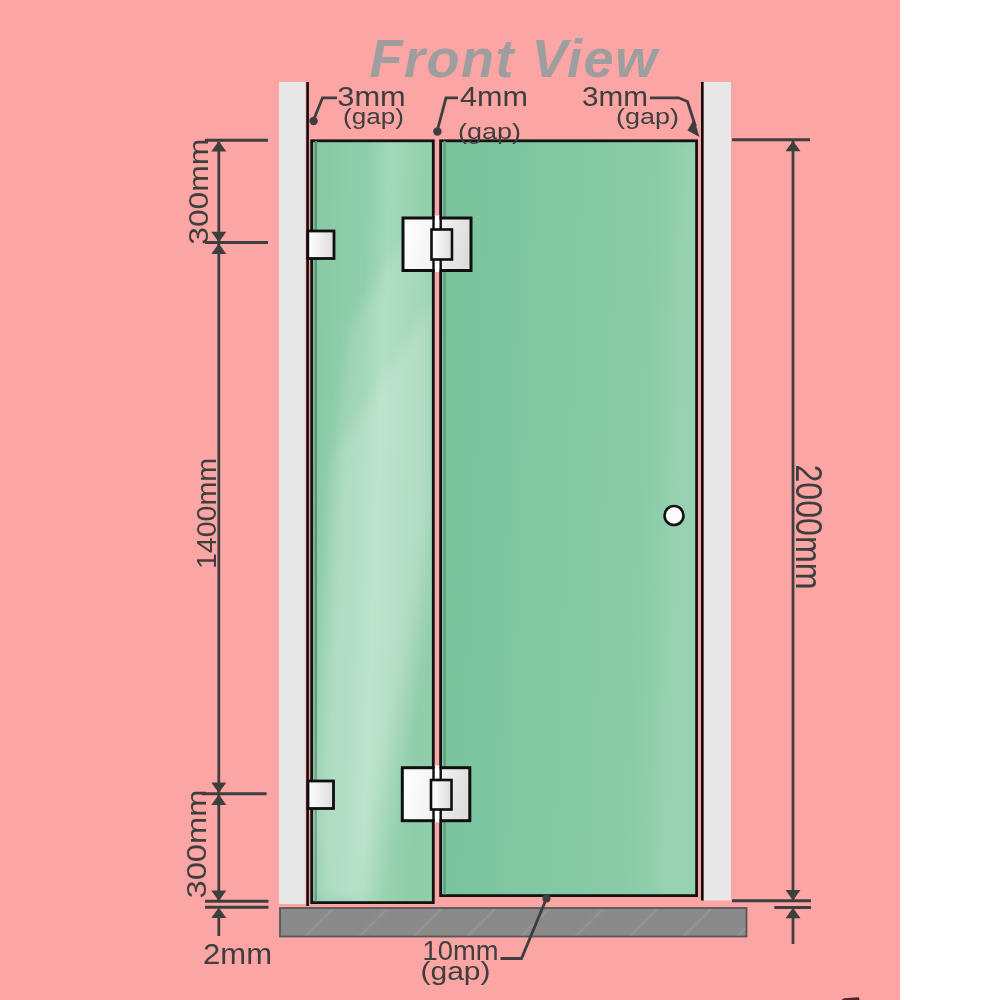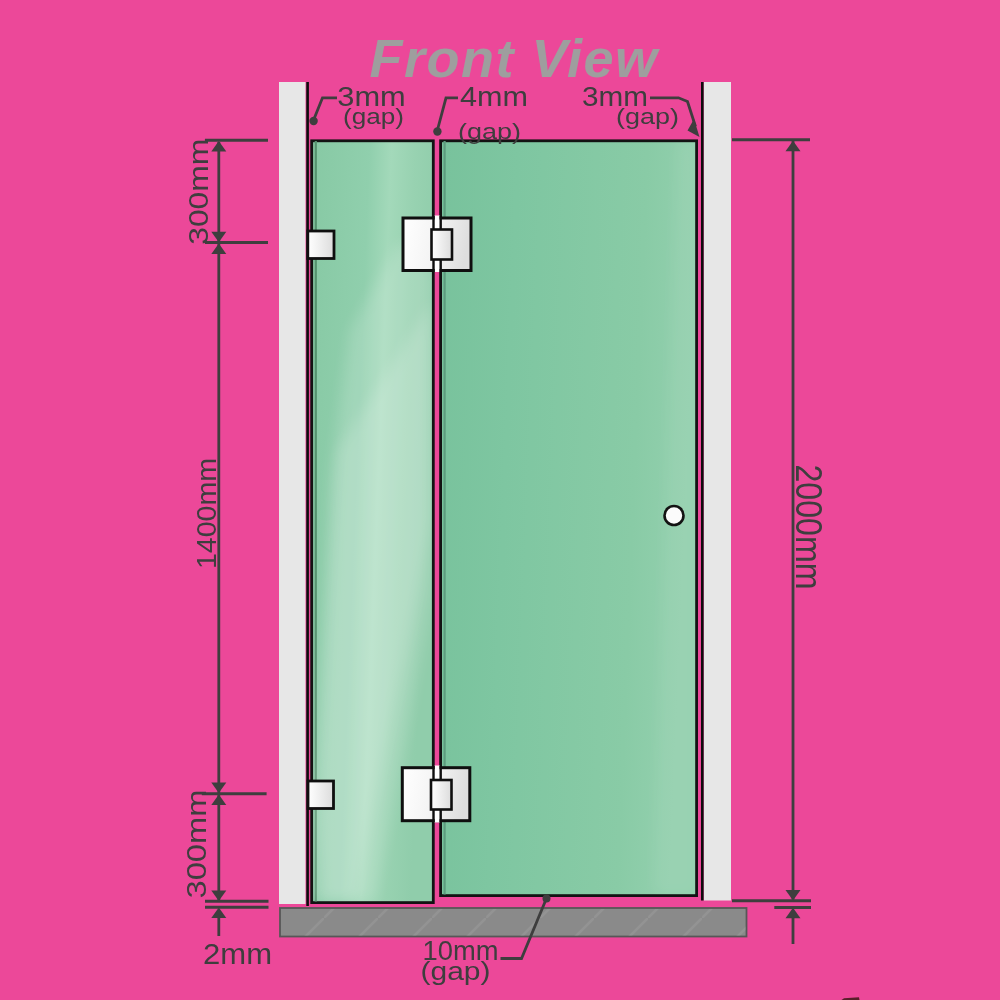--- a/index.html
+++ b/index.html
@@ -1,16 +1,16 @@
 <!DOCTYPE html>
 <html><head>
 <meta charset="utf-8">
 <style>
   html,body{margin:0;padding:0;background:#ffffff;}
-  .page{position:relative;width:1000px;height:1000px;background:#ec4899;overflow:hidden;}
+  .page{position:relative;width:900px;height:1000px;background:#fca5a5;overflow:hidden;}
   svg{display:block;}
   text{font-family:"Liberation Sans", sans-serif;}
 </style>
 </head>
 <body>
 <div class="page">
 <svg width="1000" height="1000" viewBox="0 0 1000 1000">
   <defs>
     <linearGradient id="gL" x1="0" y1="0" x2="1" y2="0.25">
       <stop offset="0" stop-color="#87c9a4"></stop>

